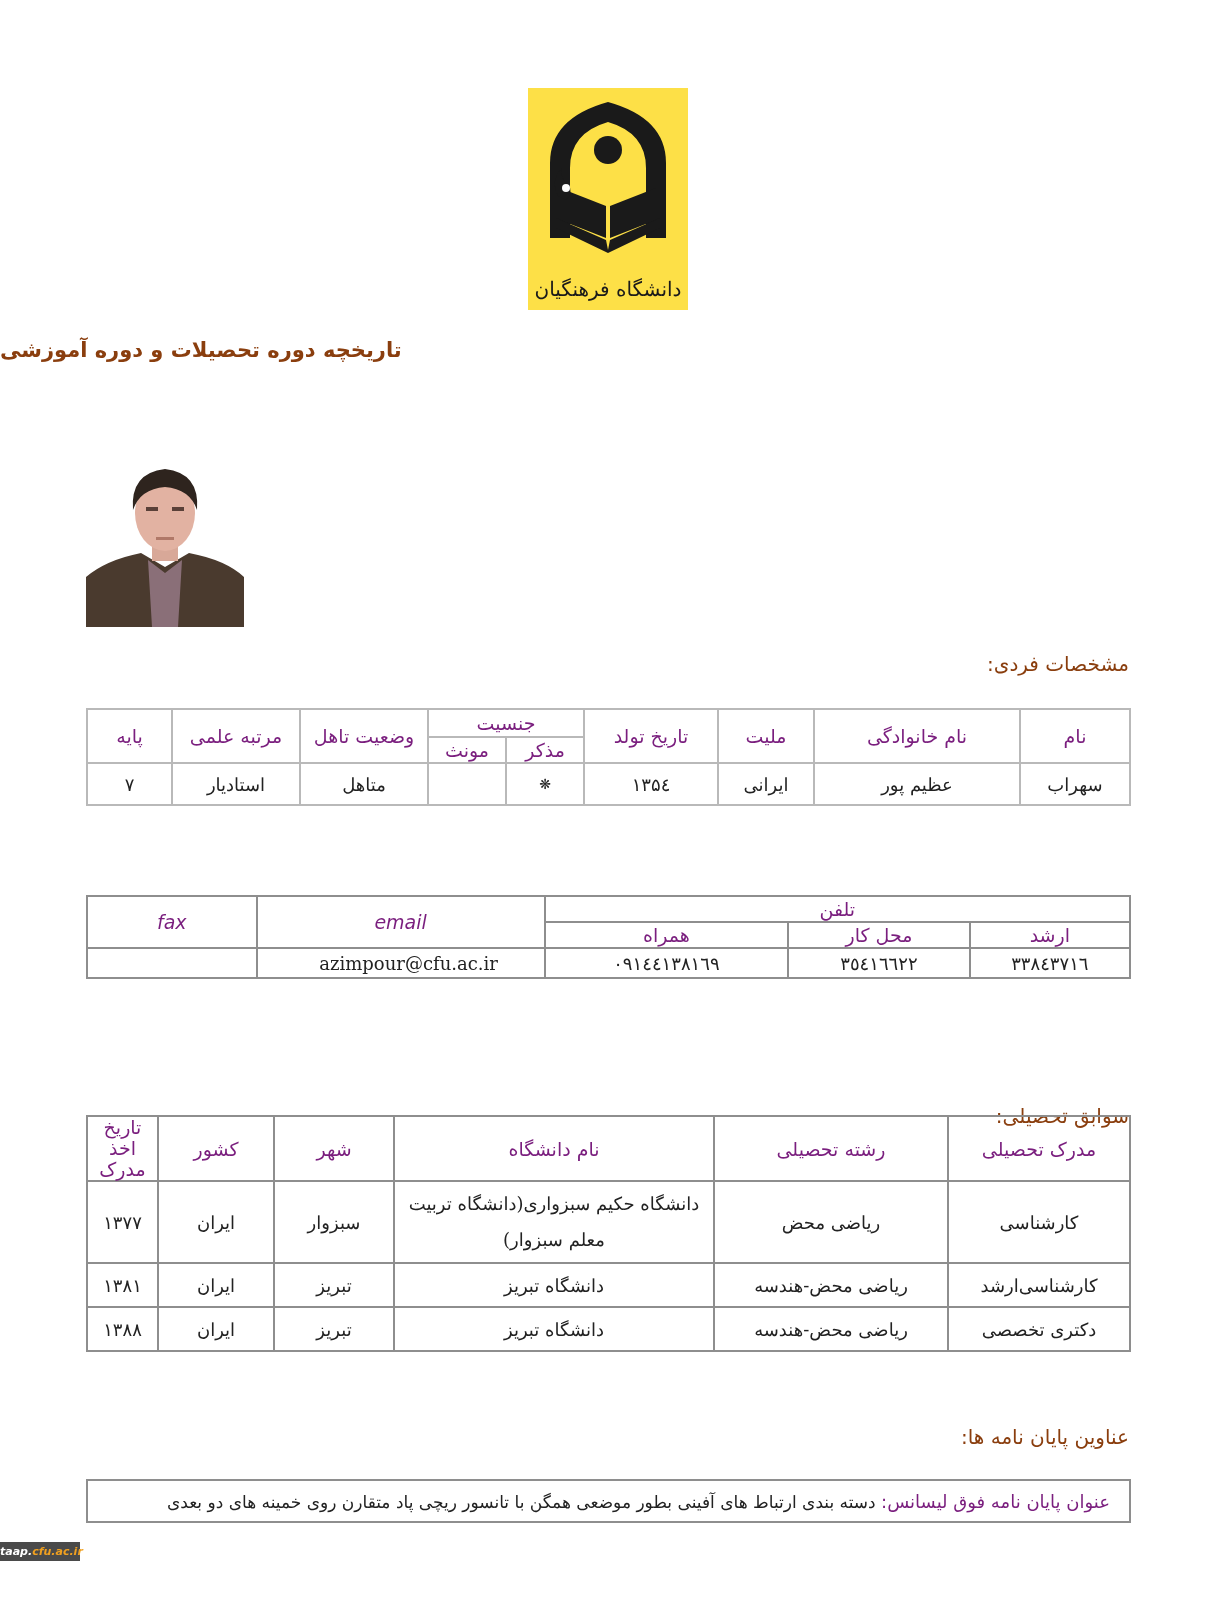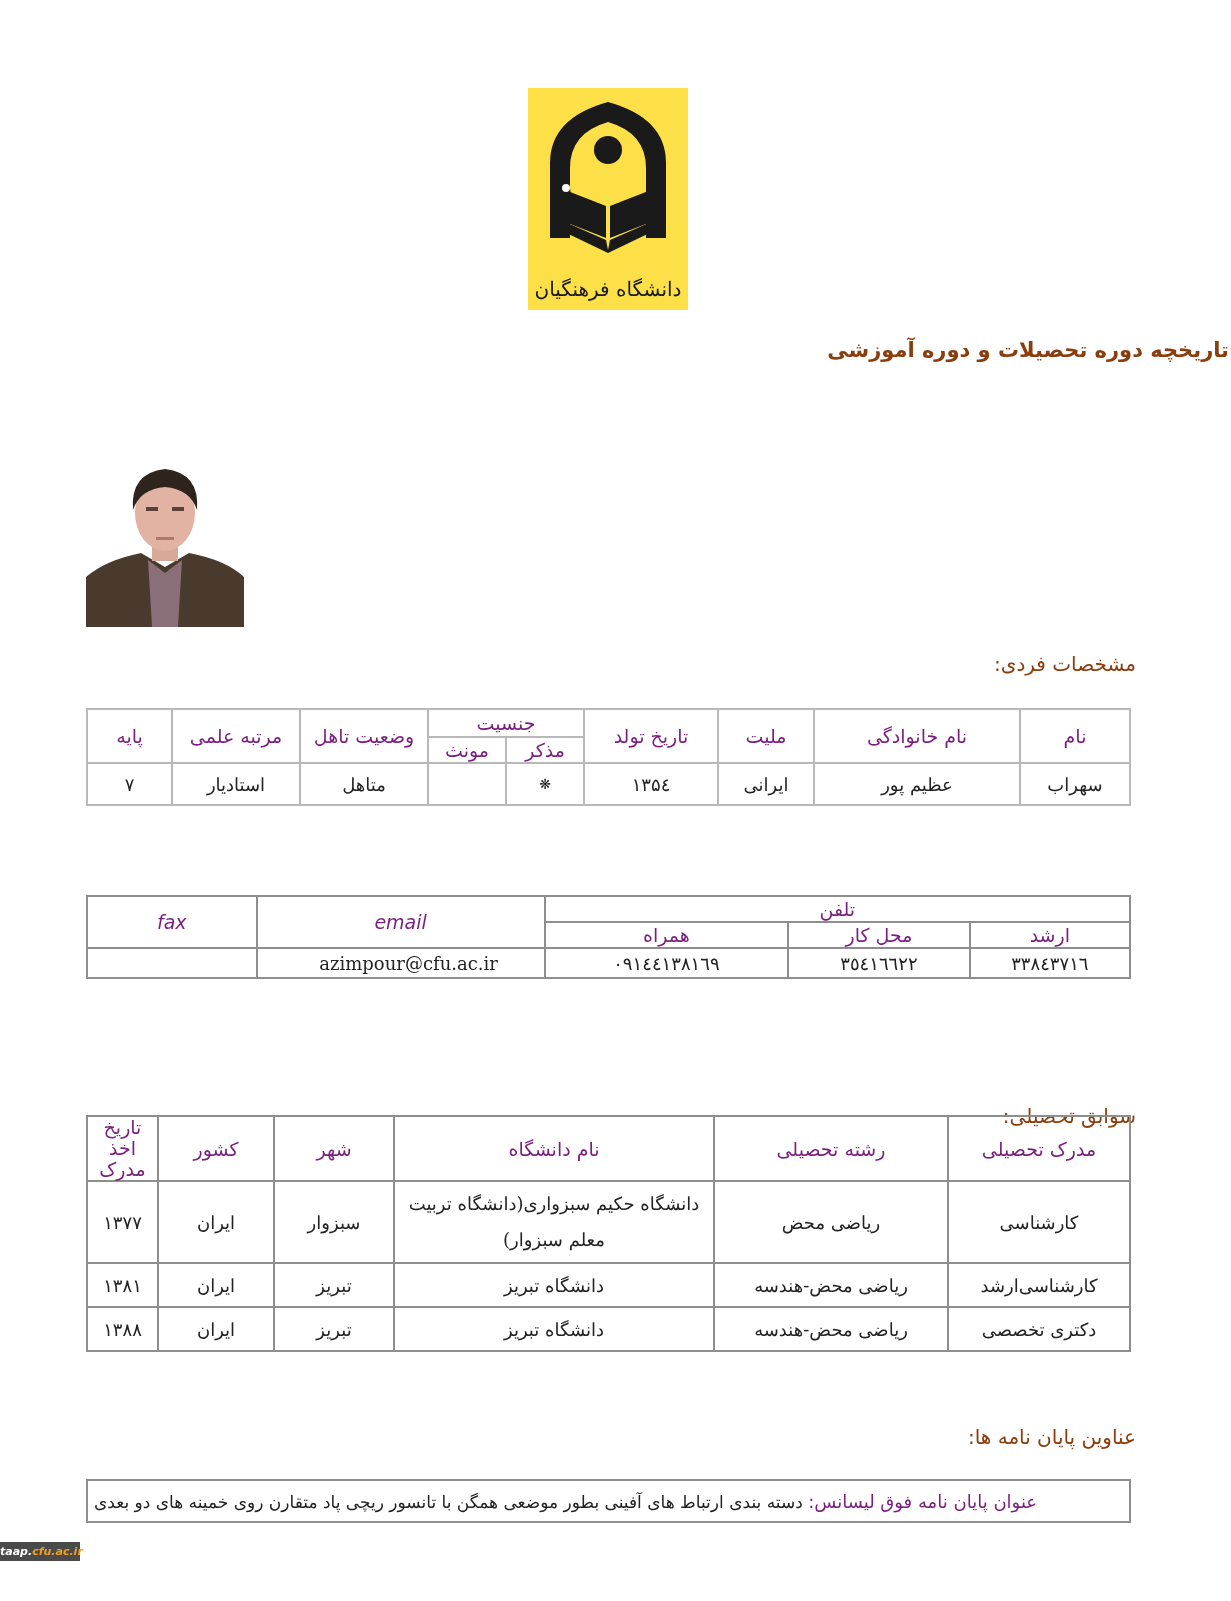--- a/index.html
+++ b/index.html
@@ -1,35 +1,35 @@
 <!DOCTYPE html>
 <html><head>
 <meta charset="utf-8">
 <style>
   html, body { margin: 0; padding: 0; background: #ffffff; }
   body { width: 1231px; height: 1601px; position: relative; overflow: hidden;
          font-family: "DejaVu Sans", sans-serif; color: #111; }
   .logo { position: absolute; left: 528px; top: 88px; width: 160px; height: 222px; background: #fde047; }
   .logo svg { width: 100%; height: 100%; }
-  .page-title { position: absolute; left: 16px; width: 1213px; top: 338px; text-align: right;
+  .page-title { position: absolute; left: 0; width: 1213px; top: 338px; text-align: left;
                 direction: rtl; color: #8a3e0e; font-weight: bold; font-size: 21px; }
   .photo { position: absolute; left: 86px; top: 455px; width: 158px; height: 172px; }
   .photo svg { width: 100%; height: 100%; }
-  .section-heading { position: absolute; right: 95px; direction: rtl; color: #8a3e0e;
+  .section-heading { position: absolute; right: 102px; direction: rtl; color: #8a3e0e;
                      font-size: 20px; }
   table { position: absolute; left: 86px; width: 1045px; border-collapse: collapse; direction: rtl; }
   td, th { border: 2px solid #b9b9b9; text-align: center; vertical-align: middle; padding: 0 4px; }
   th { color: #7a1e7e; font-weight: normal; font-size: 19px; }
   td { font-family: "DejaVu Serif", serif; font-size: 18px; color: #222; }
   table.dark td, table.dark th { border-color: #8e8e8e; }
   .t-personal { top: 708px; }
   .t-contact { top: 895px; }
   .t-edu { top: 1115px; }
   .t-thesis { top: 1479px; }
-  .t-thesis td { text-align: left; padding: 0 6px; height: 40px; font-size: 17px; }
+  .t-thesis td { text-align: right; padding: 0 19px; height: 40px; font-size: 17px; }
   .t-thesis .lbl { font-family: "DejaVu Sans", sans-serif; color: #7a1e7e; font-size: 18px; }
   .watermark { position: absolute; left: 0; top: 1542px; width: 80px; height: 19px;
                background: #4a4a4a; color: #ffffff; font-size: 11px; font-style: italic;
                font-weight: bold; line-height: 19px; text-align: center; }
   .watermark .acc { color: #f0a020; }
   .latin { font-family: "DejaVu Serif", serif; direction: ltr; unicode-bidi: embed; padding-left: 20px; }
   .th-latin { font-family: "DejaVu Sans", sans-serif; font-style: italic; }
 </style>
 </head>
 <body>

